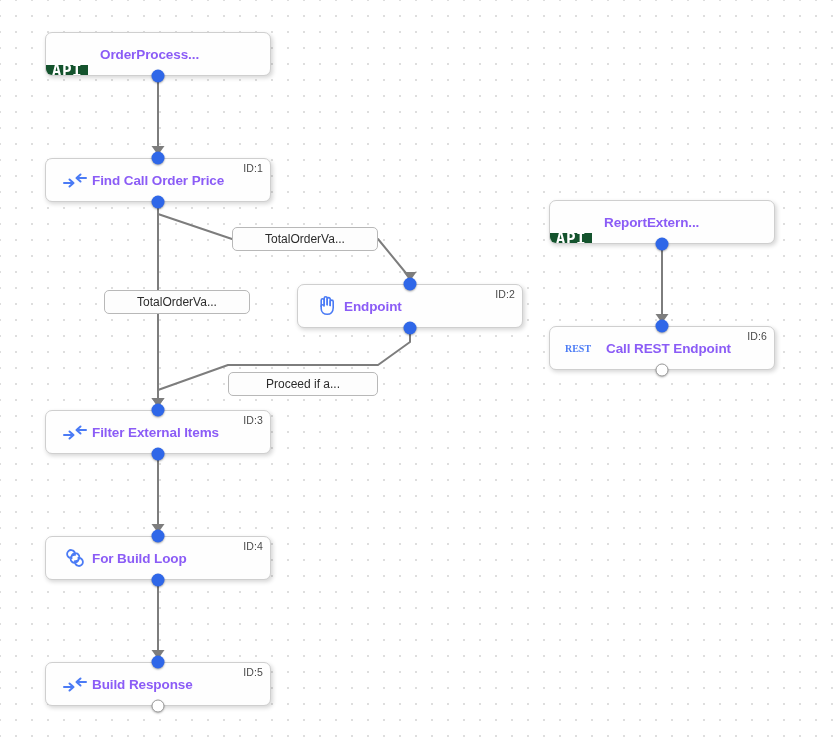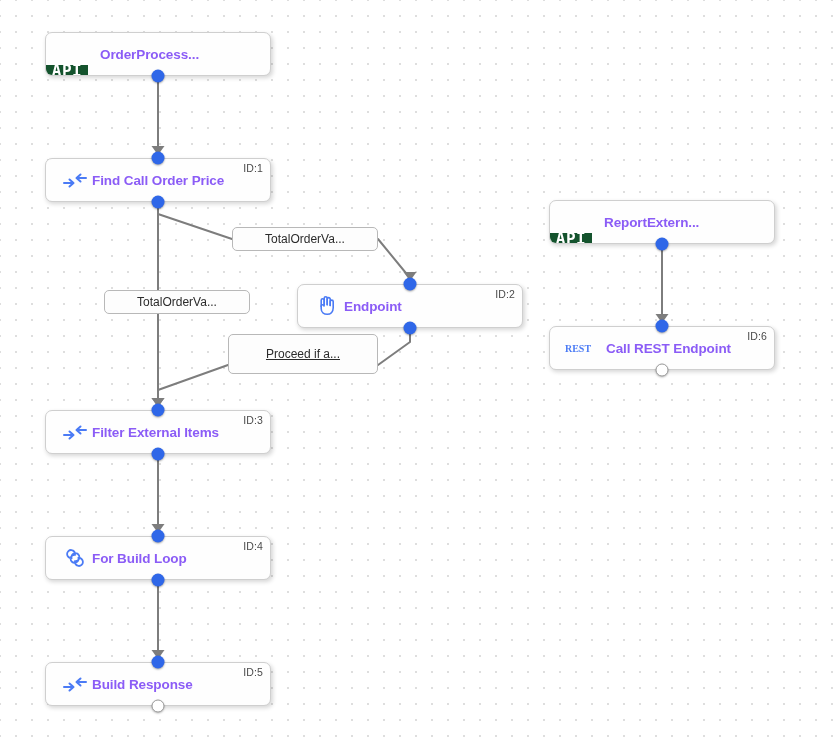--- a/index.html
+++ b/index.html
@@ -154,21 +154,21 @@
       </g>
       <g>
         <polyline points="662,244 662,320" fill="none" stroke="#7d7d7d" stroke-width="2" stroke-linejoin="round" stroke-linecap="butt"></polyline>
         <polygon points="655.5,314 668.5,314 662,323" fill="#7d7d7d"></polygon>
       </g>
     </svg>
 
   <div id="labels">
       <div class="edge-label" style="left: 232px; top: 227px; width: 146px; height: 24px;">TotalOrderVa...</div>
       <div class="edge-label" style="left: 104px; top: 290px; width: 146px; height: 24px;">TotalOrderVa...</div>
-      <div class="edge-label" style="left: 228px; top: 334px; width: 150px; height: 40px; text-decoration: underline;">Proceed if a...</div>
+      <div class="edge-label" style="left: 228px; top: 372px; width: 150px; height: 24px;">Proceed if a...</div>
     </div>
   <div id="nodes">
       <div class="node" style="left: 45px; top: 32px; width: 226px; height: 44px;">
         <div class="badge-strip">
           <span class="bt">API</span>
         </div>
         <div class="node-body">
           <span class="node-title">OrderProcess...</span>
         </div>
       </div>

